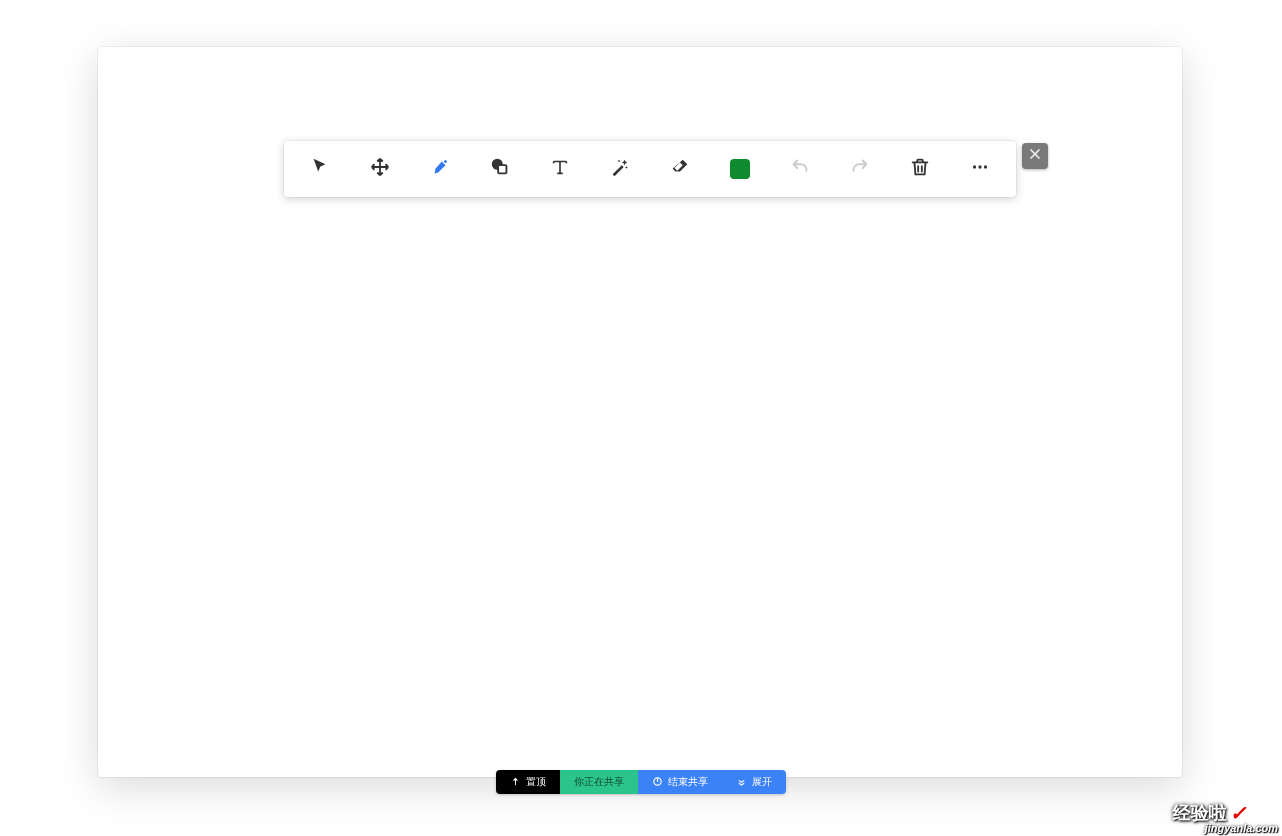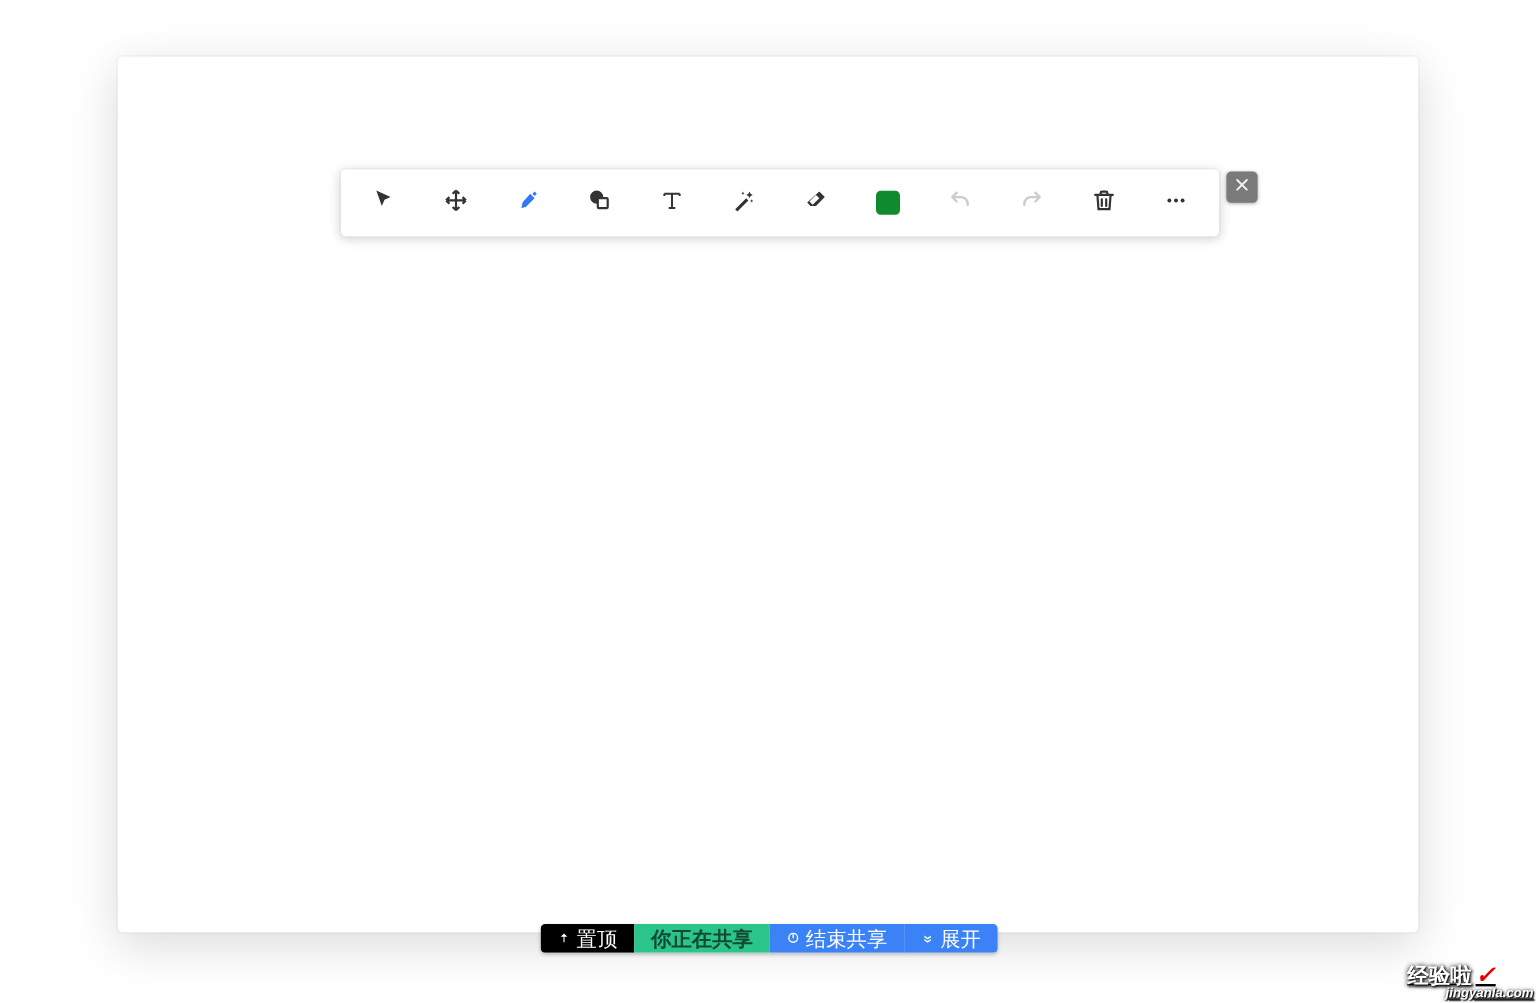--- a/index.html
+++ b/index.html
@@ -82,45 +82,44 @@
 
     .status-bar {
       position: absolute;
       bottom: 42px;
       left: 50%;
       transform: translateX(-50%);
       display: flex;
       height: 24px;
       border-radius: 4px;
       overflow: hidden;
-      font-size: 17px;
+      font-size: 10px;
       box-shadow: 0 1px 3px rgba(0,0,0,0.2);
     }
     .status-seg {
       display: flex;
       align-items: center;
       justify-content: center;
       padding: 0 14px;
       gap: 5px;
       white-space: nowrap;
       color: #fff;
     }
     .seg-pin { background: #000; cursor: pointer; }
-    .seg-sharing { background: #2bc48a; color: #114a34; font-weight: bold; }
+    .seg-sharing { background: #2bc48a; color: #114a34; }
     .seg-stop { background: #3b82f6; cursor: pointer; }
     .seg-expand { background: #3b82f6; cursor: pointer; }
     .status-seg svg { width: 11px; height: 11px; }
 
     .watermark {
       position: absolute;
       right: 4px;
       bottom: 2px;
       text-align: right;
       font-family: sans-serif;
-      text-decoration: underline;
     }
     .wm-top {
       font-size: 18px;
       font-weight: 900;
       color: #fff;
       text-shadow: 0 0 4px #000, 1px 1px 2px #000;
       display: flex;
       align-items: center;
       gap: 3px;
     }

